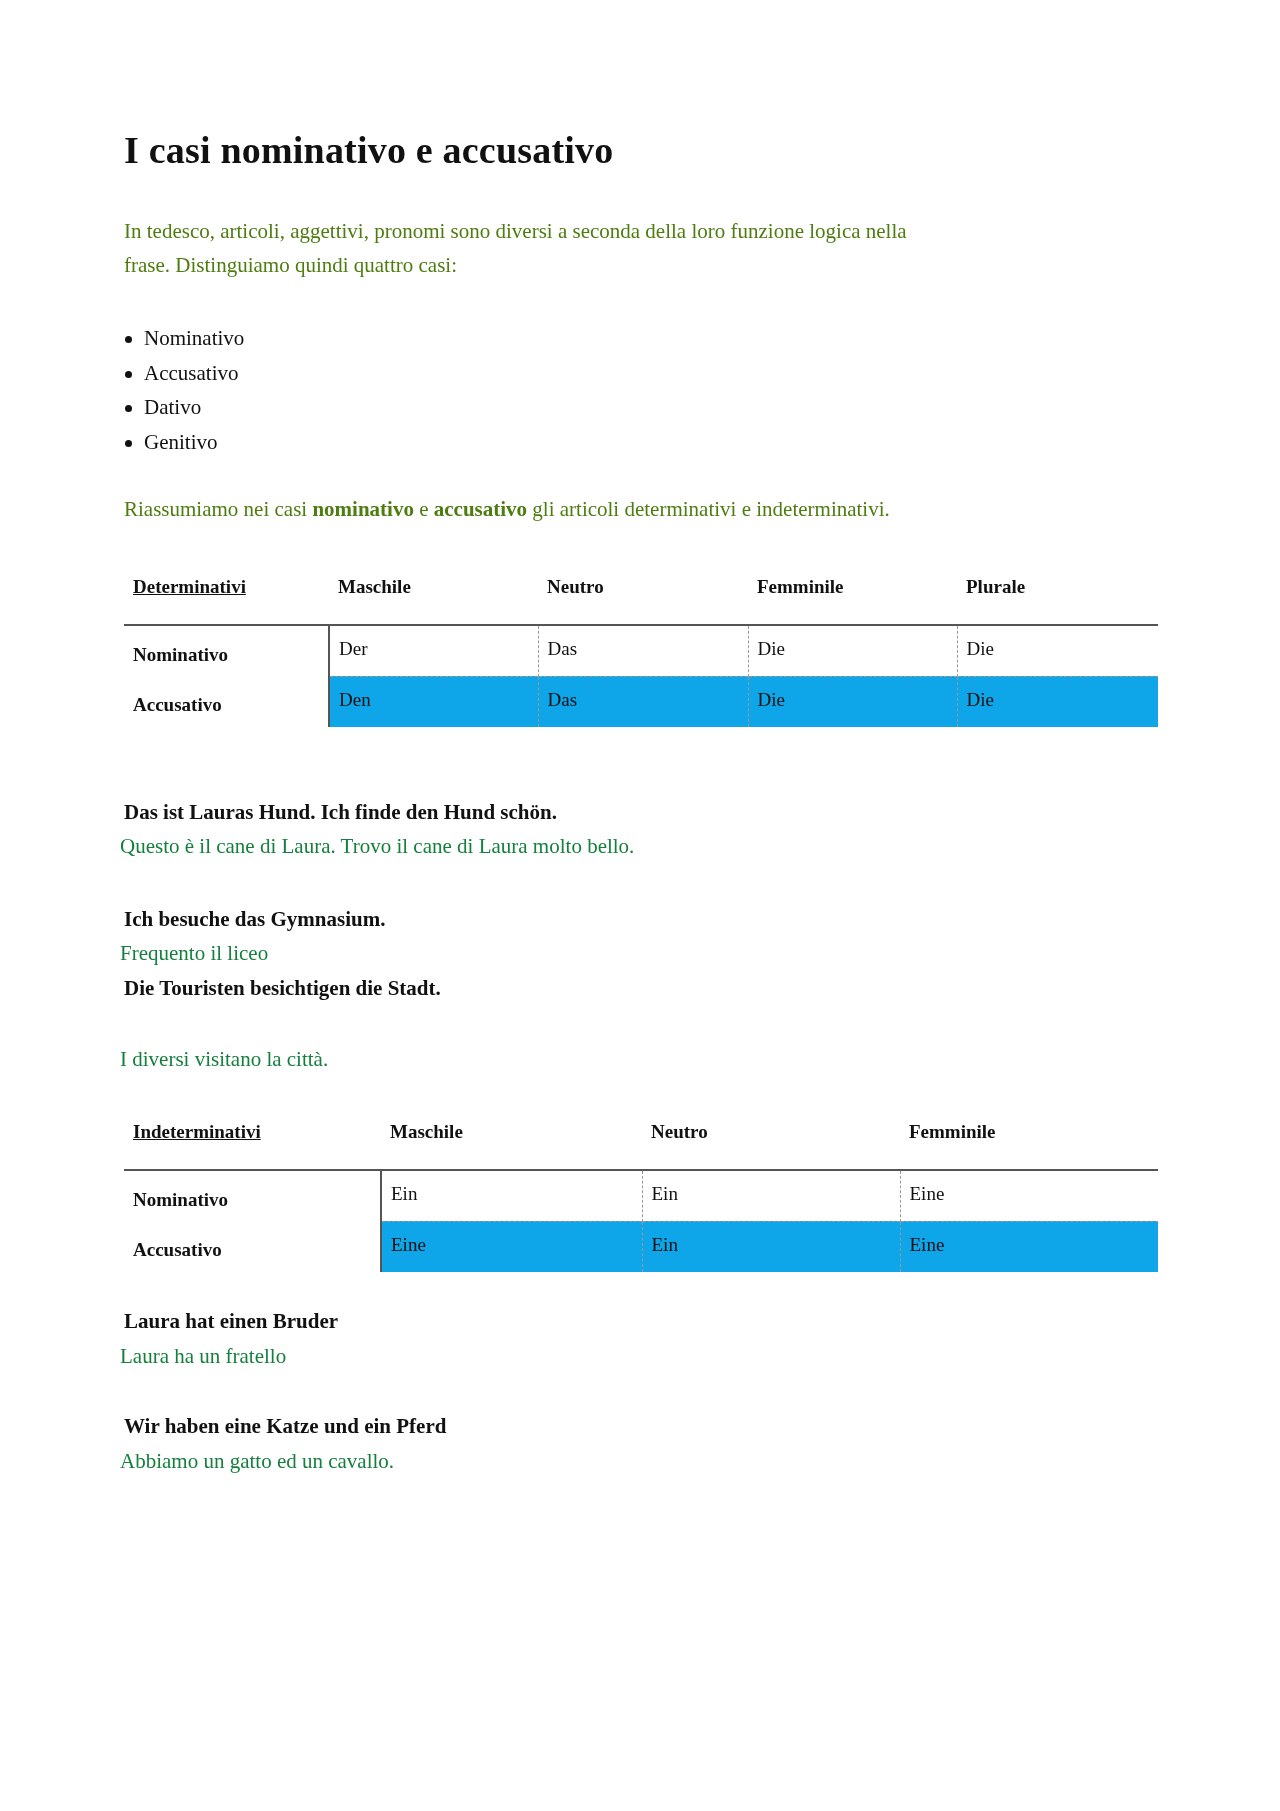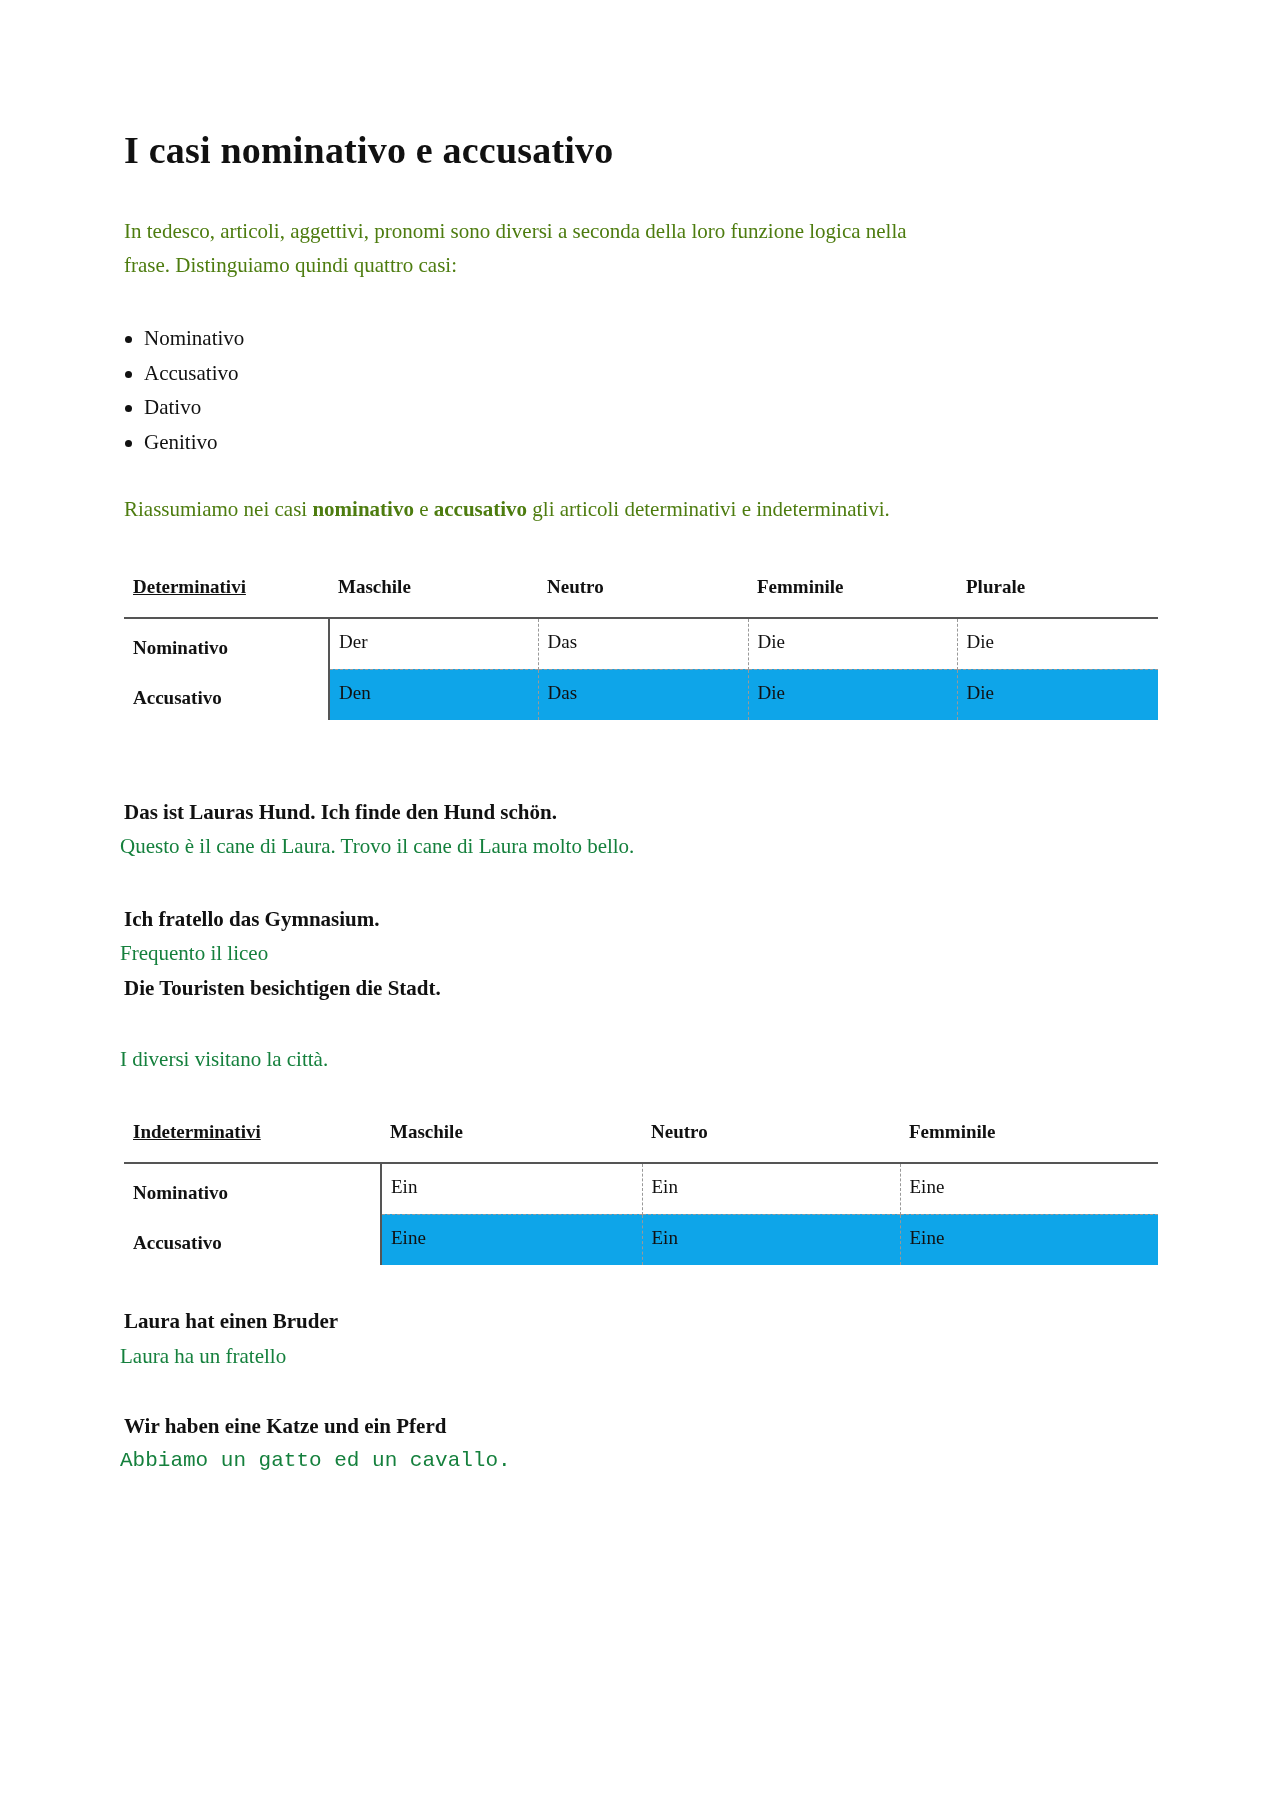--- a/index.html
+++ b/index.html
@@ -21,21 +21,21 @@
     border-radius: 50%; background: #111;
   }
   .de { font-weight: bold; font-size: 21px; line-height: 34px; left: 124px; }
   .it { font-size: 21px; line-height: 34px; left: 120px; color: #15803d; }
 
   table.grid {
     position: absolute; left: 124px; border-collapse: collapse; table-layout: fixed;
     font-size: 19px;
   }
   table.grid th {
-    text-align: left; font-weight: bold; padding: 0 0 5px 9px; height: 36px;
+    text-align: left; font-weight: bold; padding: 0 0 12px 9px; height: 36px;
     vertical-align: top; border-bottom: 2px solid #555;
   }
   table.grid th.corner span { text-decoration: underline; }
   table.grid td {
     padding: 0 0 0 9px; height: 51px; vertical-align: top; padding-top: 12px; box-sizing: border-box;
   }
   table.grid td.rowhead { font-weight: bold; padding-top: 18px; border-right: 2px solid #555; }
   table.grid td.cell { border-left: 1px dashed #999; }
   table.grid td.cell.first { border-left: none; }
   table.grid tr.r2 td.cell { background: #0ea5e9; border-top: 1px dashed #999; }
@@ -89,21 +89,21 @@
       <td class="cell first">Den</td>
       <td class="cell">Das</td>
       <td class="cell">Die</td>
       <td class="cell">Die</td>
     </tr>
   </tbody>
 </table>
 
 <div class="abs de" style="top:795px;">Das ist Lauras Hund. Ich finde den Hund schön.</div>
 <div class="abs it" style="top:829px;">Questo è il cane di Laura. Trovo il cane di Laura molto bello.</div>
-<div class="abs de" style="top:902px;">Ich fratello das Gymnasium.</div>
+<div class="abs de" style="top:902px;">Ich besuche das Gymnasium.</div>
 <div class="abs it" style="top:936px;">Frequento il liceo</div>
 <div class="abs de" style="top:971px;">Die Touristen besichtigen die Stadt.</div>
 <div class="abs it" style="top:1042px;">I diversi visitano la città.</div>
 
 <table class="grid" style="top:1121px; width:1034px;">
   <colgroup>
     <col style="width:257px">
       <col style="width:261px">
       <col style="width:258px">
       <col style="width:258px">
@@ -128,13 +128,13 @@
       <td class="cell first">Eine</td>
       <td class="cell">Ein</td>
       <td class="cell">Eine</td>
     </tr>
   </tbody>
 </table>
 
 <div class="abs de" style="top:1304px;">Laura hat einen Bruder</div>
 <div class="abs it" style="top:1339px;">Laura ha un fratello</div>
 <div class="abs de" style="top:1409px;">Wir haben eine Katze und ein Pferd</div>
-<div class="abs it" style="top:1444px;font-family:Liberation Mono, monospace;">Abbiamo un gatto ed un cavallo.</div>
+<div class="abs it" style="top:1444px;">Abbiamo un gatto ed un cavallo.</div>
 
 </body></html>

